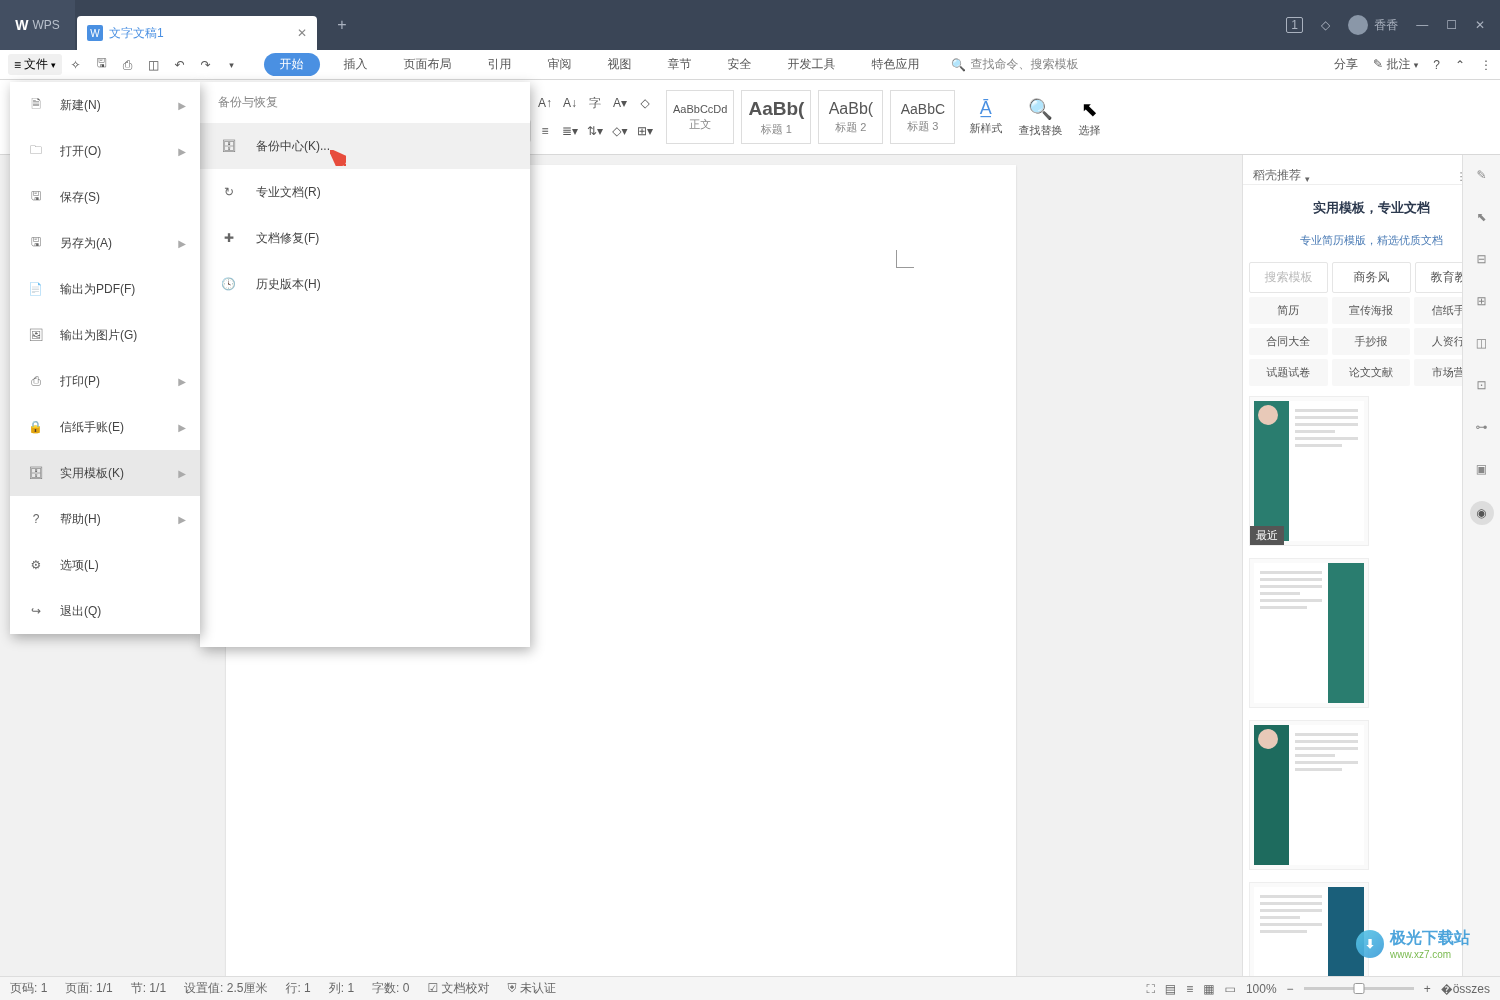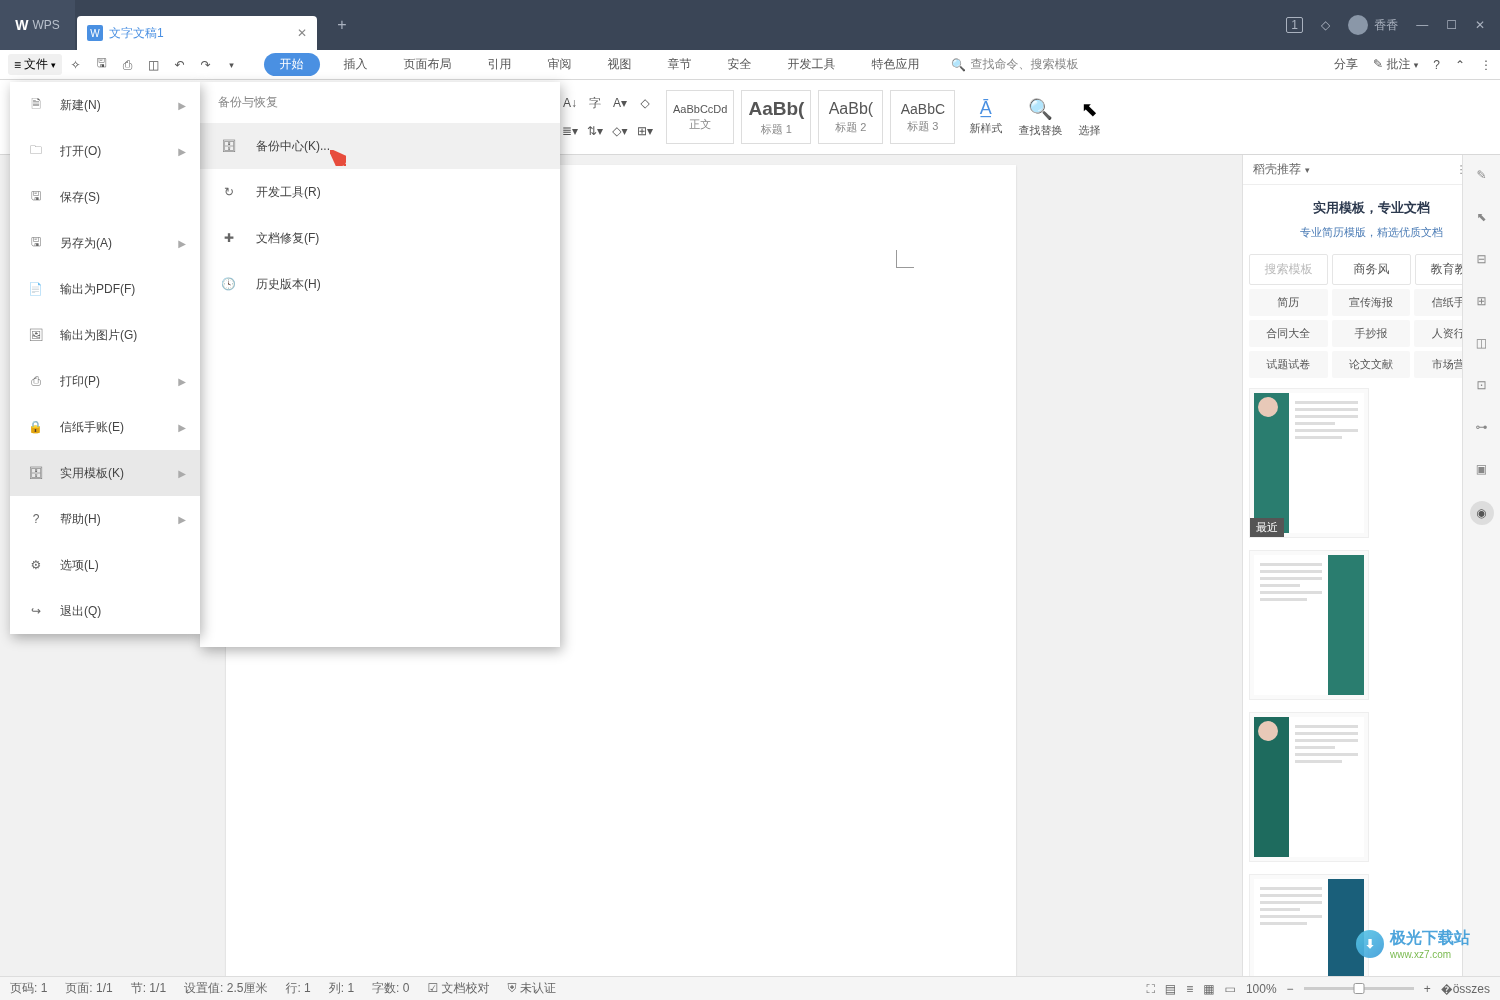--- a/index.html
+++ b/index.html
@@ -31,39 +31,39 @@
 .style-name{font-size:11px;color:#888;margin-top:2px}
 .big-btn{display:flex;flex-direction:column;align-items:center;padding:0 8px;gap:2px}
 .big-btn .lbl{font-size:11px;color:#555}
 
 .file-menu{position:absolute;left:10px;top:82px;width:190px;background:#fff;box-shadow:2px 4px 12px rgba(0,0,0,0.3);z-index:100}
 .fm-item{height:46px;display:flex;align-items:center;padding:0 16px;gap:14px;color:#444;position:relative}
 .fm-item.active{background:#e8e8e8}
 .fm-item .arrow{position:absolute;right:14px;color:#aaa;font-size:10px}
 .fm-icon{width:20px;height:20px;display:flex;align-items:center;justify-content:center;color:#666}
 
-.sub-menu{position:absolute;left:200px;top:82px;width:360px;height:565px;background:#fff;box-shadow:2px 4px 12px rgba(0,0,0,0.3);z-index:99}
+.sub-menu{position:absolute;left:200px;top:82px;width:330px;height:565px;background:#fff;box-shadow:2px 4px 12px rgba(0,0,0,0.3);z-index:99}
 .sub-header{padding:12px 18px;color:#888;font-size:12px}
 .sub-item{height:46px;display:flex;align-items:center;padding:0 18px;gap:16px;color:#444}
 .sub-item.hover{background:#f0f0f0}
 .sub-icon{width:22px;height:22px;color:#666;display:flex;align-items:center;justify-content:center}
 
 .red-arrow{position:absolute;left:330px;top:150px;z-index:200;pointer-events:none}
 
 .doc-area{position:absolute;left:0;right:0;top:155px;bottom:24px;background:#f1f1f1;display:flex}
 .doc-canvas{flex:1;display:flex;justify-content:center;padding-top:0;overflow:hidden}
 .page{width:790px;height:1050px;background:#fff;box-shadow:0 1px 2px rgba(0,0,0,0.15);margin-top:10px;position:relative}
 .cursor-mark{position:absolute;left:670px;top:85px;width:18px;height:18px;border-left:1px solid #999;border-bottom:1px solid #999}
 
 .side-panel{width:258px;background:#fff;border-left:1px solid #e0e0e0;display:flex;flex-direction:column}
-.sp-header{height:30px;display:flex;align-items:center;padding:0 10px;border-bottom:1px solid #eee;color:#666}
+.sp-header{height:30px;display:flex;align-items:flex-end;padding:0 10px;border-bottom:1px solid #eee;color:#666}
 .sp-header .ctl{margin-left:auto;display:flex;gap:10px;color:#aaa}
 .sp-banner{padding:14px;text-align:center;background:#fff}
 .sp-banner h3{font-size:13px;color:#2d3a4f;font-weight:bold}
-.sp-banner p{font-size:11px;color:#4a7bb5;margin-top:8px}
+.sp-banner p{font-size:11px;color:#4a7bb5;margin-top:16px}
 .sp-tabs{display:flex;padding:0 6px;gap:4px}
 .sp-tab{flex:1;text-align:center;padding:6px 4px;border:1px solid #e5e5e5;border-radius:2px;color:#555;font-size:12px}
 .sp-cats{display:flex;flex-wrap:wrap;padding:4px 6px;gap:4px}
 .sp-cat{width:calc(33.33% - 3px);text-align:center;padding:6px 2px;background:#f7f7f7;color:#555;border-radius:2px;font-size:11px}
 .sp-grid{flex:1;overflow:hidden;padding:6px;display:flex;flex-wrap:wrap;gap:12px;align-content:flex-start}
 .tpl{width:calc(50% - 3px);height:150px;background:#fafafa;border:1px solid #eee;position:relative;overflow:hidden}
 .tpl-inner{position:absolute;inset:4px;display:flex}
 .tpl-side{width:32%;background:#2a7d6f}
 .tpl-main{flex:1;background:#fff;padding:4px}
 .tpl-line{height:3px;background:#ddd;margin:4px 2px}
@@ -434,21 +434,21 @@
 
 <div class="sub-menu">
   <div class="sub-header">备份与恢复</div>
   <div id="submenu-items">
       <div class="sub-item hover">
         <span class="sub-icon">🗄</span>
         <span>备份中心(K)...</span>
       </div>
       <div class="sub-item">
         <span class="sub-icon">↻</span>
-        <span>开发工具(R)</span>
+        <span>专业文档(R)</span>
       </div>
       <div class="sub-item">
         <span class="sub-icon">✚</span>
         <span>文档修复(F)</span>
       </div>
       <div class="sub-item">
         <span class="sub-icon">🕓</span>
         <span>历史版本(H)</span>
       </div>
     </div>

